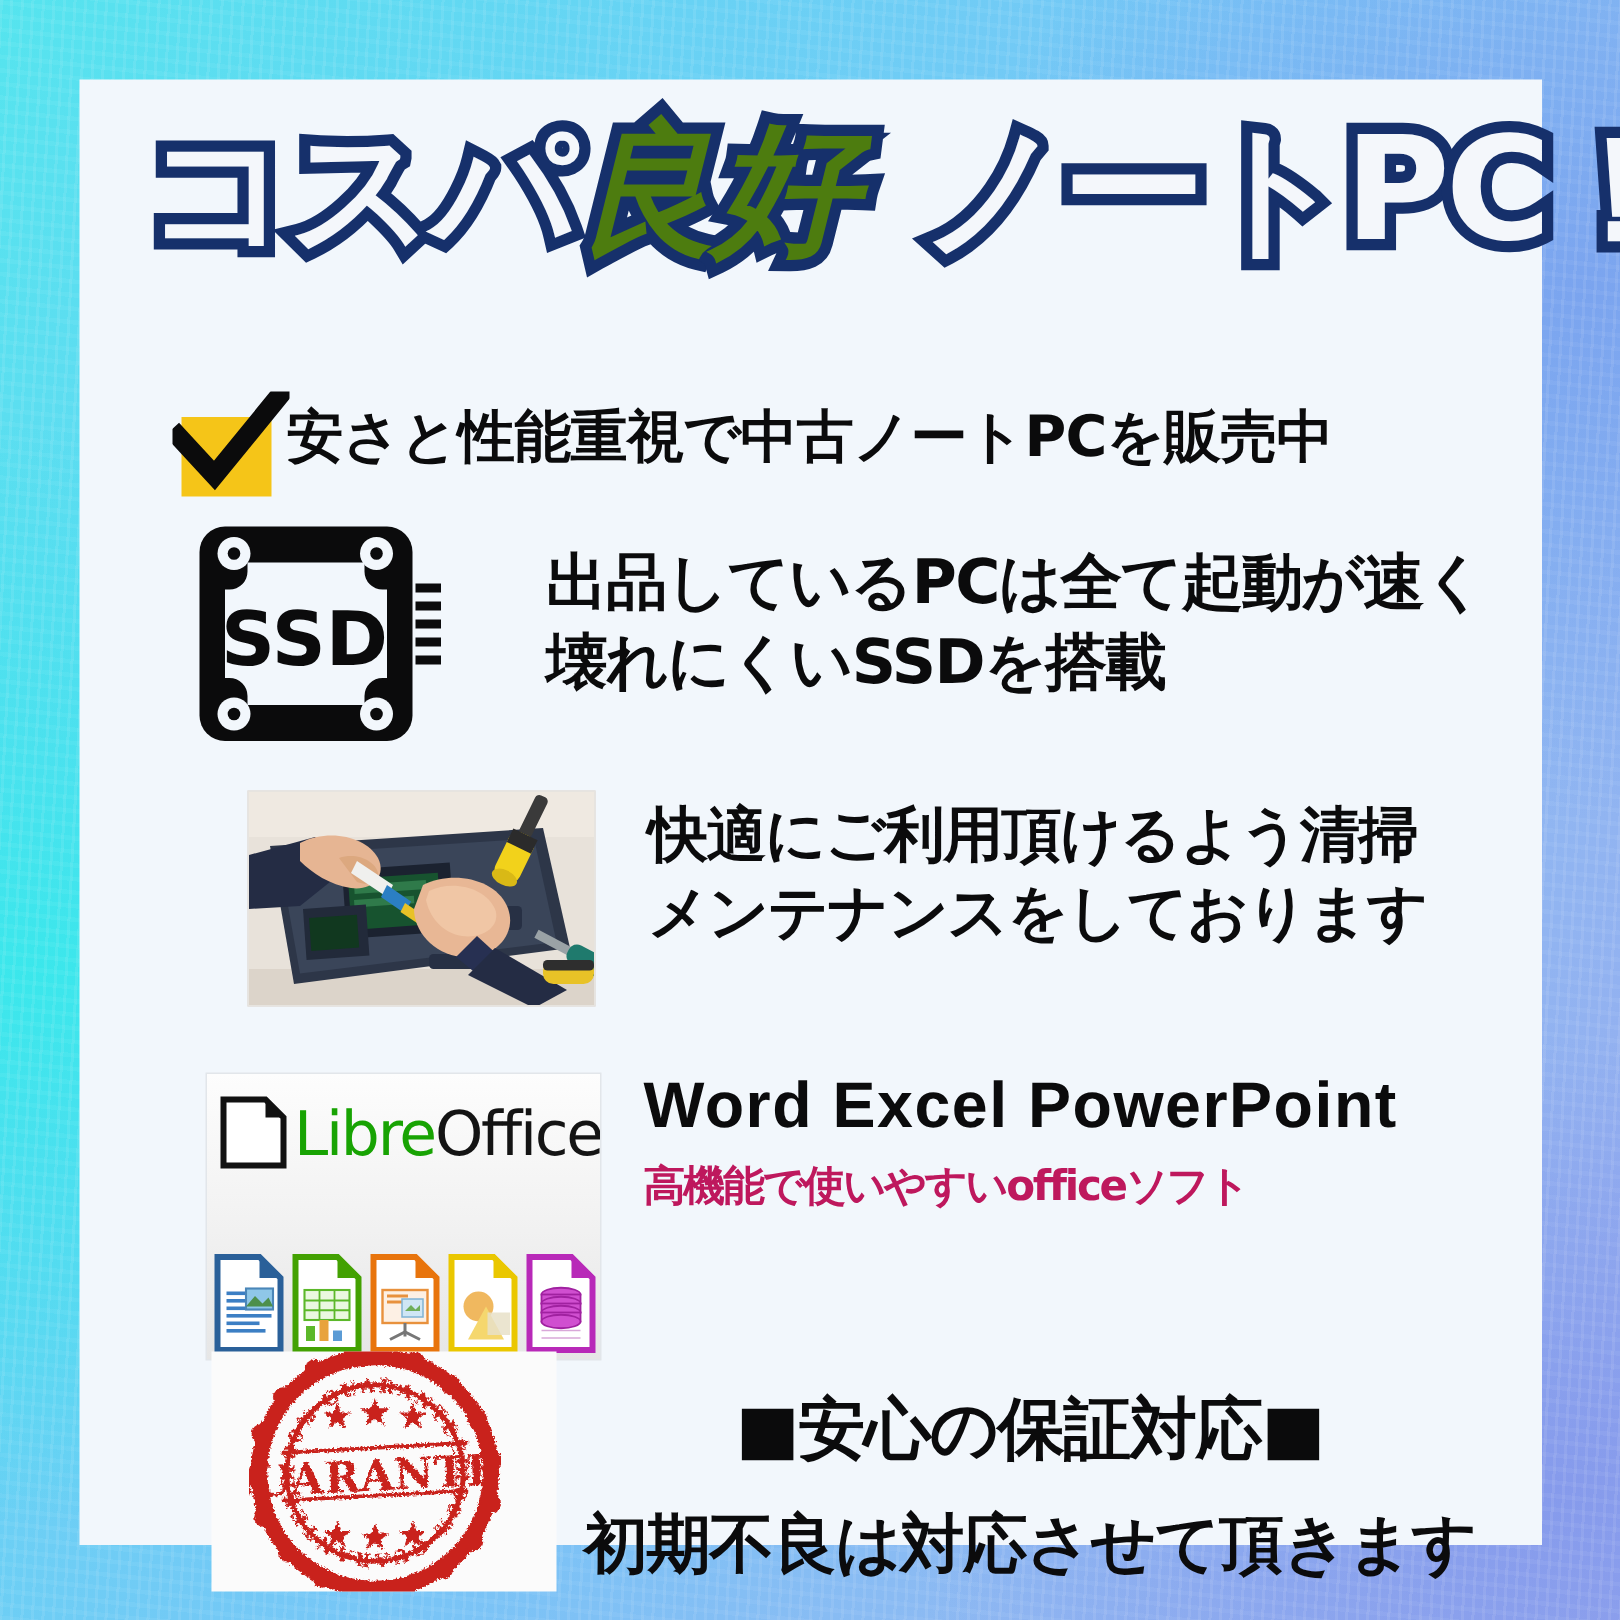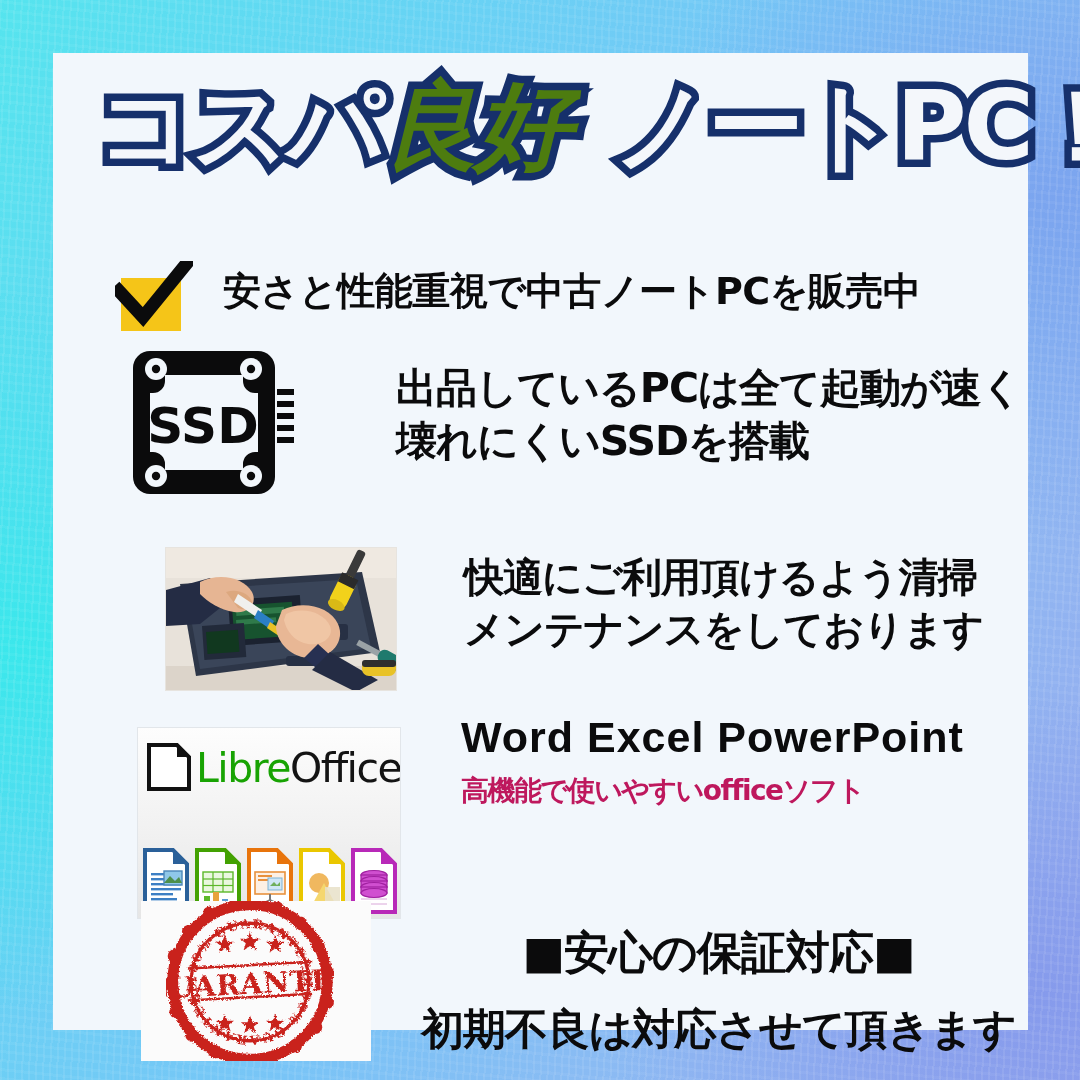--- a/index.html
+++ b/index.html
@@ -56,21 +56,21 @@
     letter-spacing: -3px;
     line-height: 1.08;
     -webkit-text-stroke: 15px #16306b;
     paint-order: stroke fill;
     display: inline;
   }
   .t.white { color: #f4f7fb; padding-left: 44px; }
   .t.yellow { color: #4d7c0f; font-style: italic; }
 
   
-  .row { position: absolute; display: flex; align-items: flex-start; gap: 32px; }
+  .row { position: absolute; display: flex; align-items: flex-start; }
   .txt {
     font-family: "DejaVu Sans", sans-serif;
     font-weight: bold;
     color: #0b0b0c;
     line-height: 1.30;
     white-space: nowrap;
   }
 
   
   .check-row { left: 60px; top: 208px; }
@@ -90,41 +90,40 @@
     width: 78px; height: 70px;
   }
   .check-text { font-size: 38px; margin-left: 6px; margin-top: 6px; letter-spacing: -0.5px; }
 
   
   .ssd-row { left: 78px; top: 292px; }
   .ssd-icon { width: 165px; height: 155px; flex: 0 0 auto; }
   .ssd-text { font-size: 41px; margin-left: 68px; margin-top: 17px; letter-spacing: -1px; }
 
   
-  .maint-row { left: 84px; top: 494px; padding-left: 28px; }
+  .maint-row { left: 84px; top: 474px; padding-left: 28px; }
   .photo {
     position: relative;
     width: 232px; height: 144px;
     flex: 0 0 auto;
     overflow: hidden;
     background: #d8d3cc;
     border: 1px solid #e7e4df;
   }
   .maint-text { font-size: 40px; margin-left: 35px; margin-top: 4px; letter-spacing: -1px; }
 
   
   .office-row { left: 84px; top: 662px; }
   .lo-logo {
     position: relative;
     width: 264px; height: 192px;
     flex: 0 0 auto;
     background: linear-gradient(180deg,#fdfdfd 0%,#f1f1f1 55%,#e6e6e6 100%);
     border: 1px solid #e2e6ea;
     overflow: hidden;
-    margin-top: 12px;
   }
   .lo-word {
     position: absolute; left: 58px; top: 16px;
     font-family: "DejaVu Sans", sans-serif;
     font-size: 41px; font-weight: normal;
     letter-spacing: -1.5px; white-space: nowrap;
   }
   .lo-word .g { color: #18a303; }
   .lo-word .k { color: #141414; }
   .lo-doc-mark {

